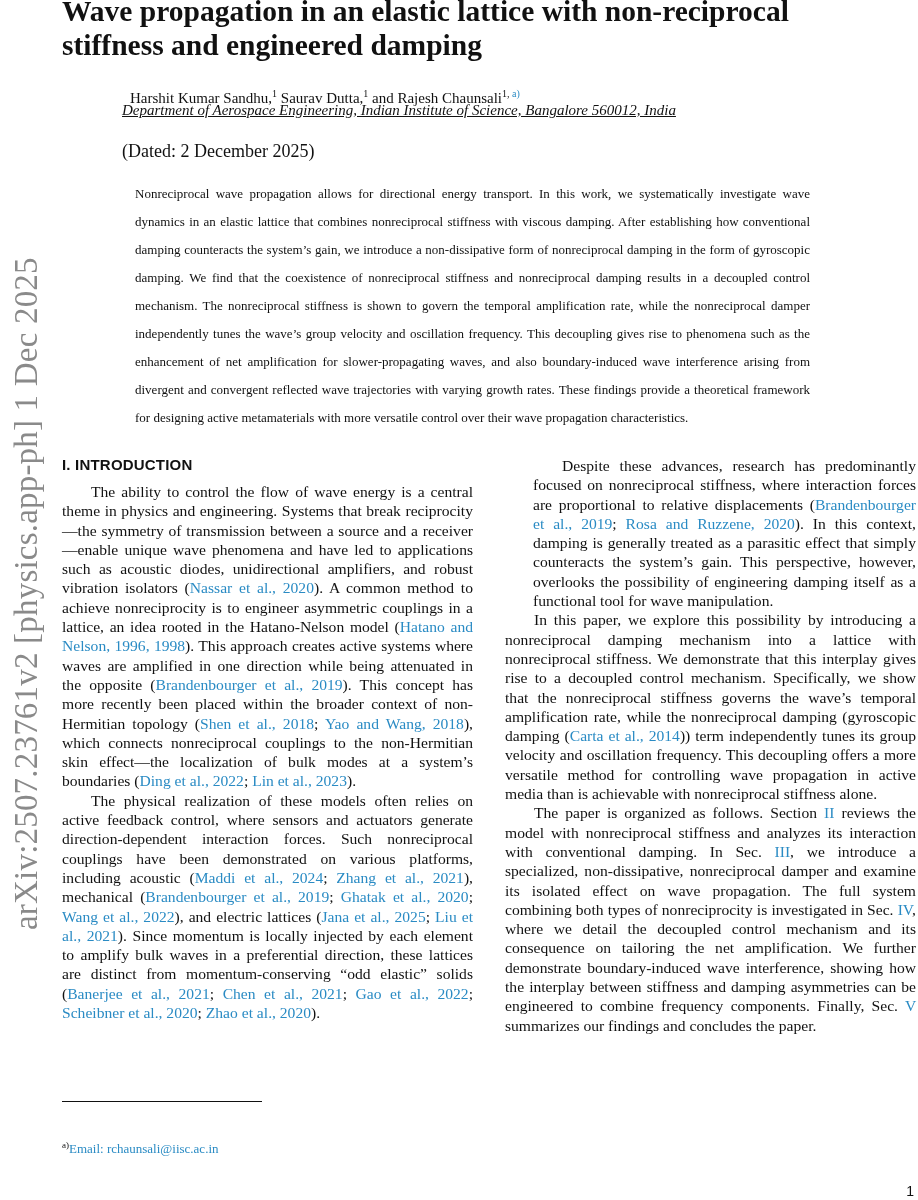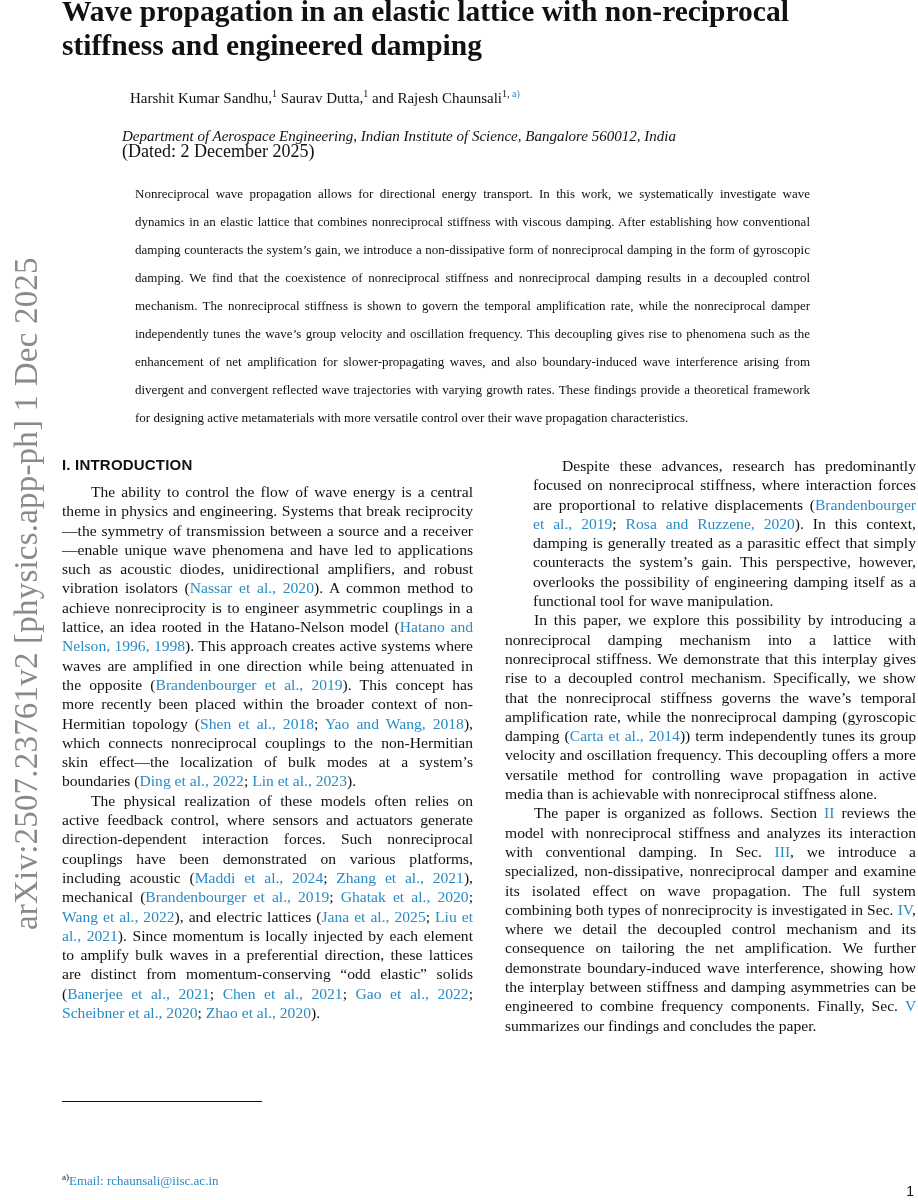--- a/index.html
+++ b/index.html
@@ -18,22 +18,22 @@
     font-family: "Liberation Serif", serif; font-weight: bold;
     font-size: 29.5px; line-height: 34px; margin: 0; color: #111;
   }
   .authors {
     position: absolute; left: 130px; top: 88px;
     font-family: Liberation Serif, serif; font-size: 15px; color: #111;
   }
   .authors sup { font-size: 10px; vertical-align: 6px; }
   .authors sup.link { color: #2a8bc4; }
   .affiliation {
-    position: absolute; left: 122px; top: 128px;
-    font-style: italic; font-size: 15px;
+    position: absolute; left: 122px; top: 102px;
+    font-style: italic; font-size: 15px; text-decoration: underline;
   }
   .dated {
     position: absolute; left: 122px; top: 141px; font-size: 18px;
   }
   .abstract {
     position: absolute; left: 122px; top: 167px; width: 675px;
     font-size: 13px; line-height: 28px; text-align: justify; margin: 13px;
   }
   .col { position: absolute; top: 456px; width: 411px; }
   .col.left { left: 62px; }
@@ -45,21 +45,21 @@
   .para {
     font-size: 15.6px; line-height: 19.3px; text-align: justify;
     margin: 0; text-indent: 29px;
   }
   .right .para:first-child { margin-top: 0; margin-left: 28px; }
   a.cite, span.cite { color: #2a8bc4; text-decoration: none; }
   .footnote-rule {
     position: absolute; left: 62px; top: 1101px; width: 200px; height: 1px; background: #111;
   }
   .footnote {
-    position: absolute; left: 62px; top: 1172px; font-size: 13px; color: #2a8bc4; text-align: right;
+    position: absolute; left: 62px; top: 1140px; font-size: 13px; color: #2a8bc4; text-align: right;
   }
   .footnote sup { font-size: 9px; color: #111; vertical-align: 5px; }
   .page-number {
     position: absolute; right: 4px; top: 1183px;
     font-family: "Liberation Sans", sans-serif; font-size: 14px;
   }
 </style>
 </head>
 <body>
 

